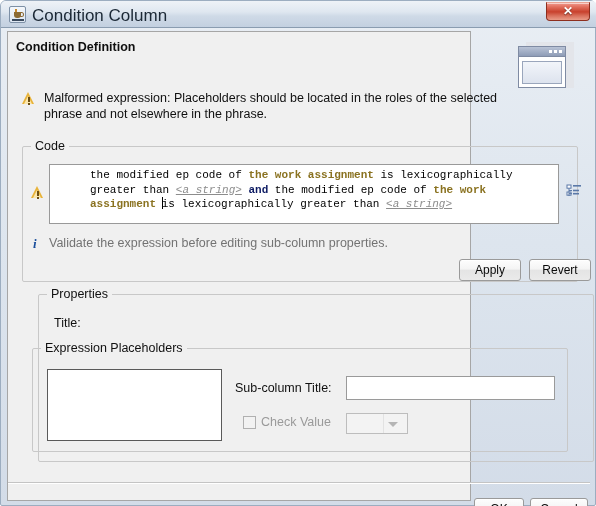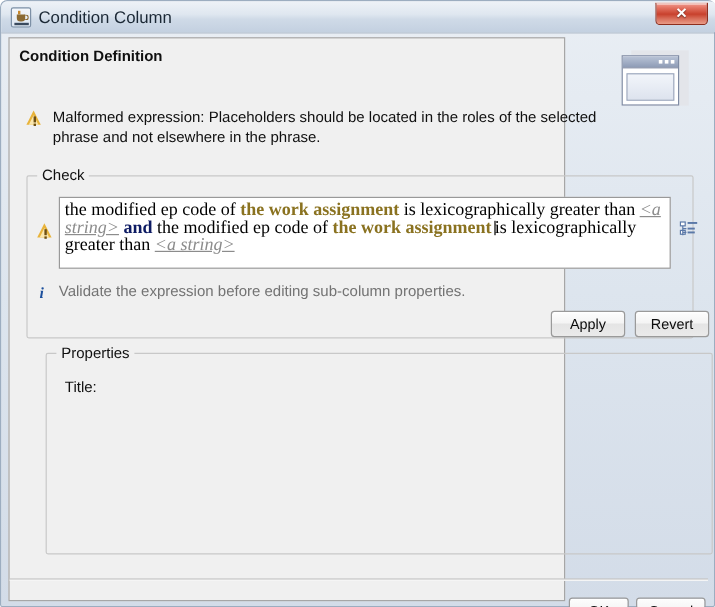--- a/index.html
+++ b/index.html
@@ -70,21 +70,21 @@
   }
   #title-icon .saucer {
     position: absolute;
     left: 2px; top: 12px;
     width: 12px; height: 2px;
     background: #3a4a5e;
   }
   #title-text {
     position: absolute;
     left: 31px; top: 5px;
-    font-size: 14px;
+    font-size: 17px;
     color: #1b2835;
     white-space: nowrap;
   }
   #close-button {
     position: absolute;
     right: 7px; top: 1px;
     width: 44px; height: 19px;
     box-sizing: border-box;
     background: linear-gradient(to bottom, #f09a8e 0%, #e2705f 22%, #c8412d 52%, #d9705c 75%, #e99b87 100%);
     border: 1px solid #8d2e1e;
@@ -247,26 +247,27 @@
     left: 26px; top: 17px;
     width: 510px; height: 60px;
     box-sizing: border-box;
     background: #ffffff;
     border: 1px solid #999999;
     padding: 3px 4px 0 4px;
     overflow: hidden;
     cursor: text;
   }
   #expr-text {
-    font-family: Liberation Serif, serif;
-    font-size: 15px;
+    font-family: Liberation Mono, monospace;
+    font-size: 11px;
     line-height: 14.5px;
     color: #000000;
     white-space: normal;
     word-spacing: 0px;
+    margin-left: 36px;
   }
   #expr-text .kw {
     color: #0d1b63;
     font-weight: bold;
   }
   #expr-text .role {
     color: #8a7220;
     font-weight: bold;
   }
   #expr-text .ph {
@@ -471,21 +472,21 @@
     <div id="warn-row">
       <div class="warn-icon">
         <div class="warn-tri"></div>
         <div class="warn-tri-in"></div>
         <div class="warn-bang"></div>
       </div>
       <div id="warn-text">Malformed expression: Placeholders should be located in the roles of the selected phrase and not elsewhere in the phrase.</div>
     </div>
 
     <div class="group" id="group-test">
-      <div class="legend">Check</div>
+      <div class="legend">Code</div>
 
       <div id="expr-warn">
         <div class="warn-tri"></div>
         <div class="warn-tri-in"></div>
         <div class="warn-bang"></div>
       </div>
 
       <div id="expr-box">
         <div id="expr-text"><span>the modified ep code of </span><span class="role">the work assignment</span><span> is lexicographically greater than </span><span class="ph">&lt;a string&gt;</span><span> </span><span class="kw">and</span><span> the modified ep code of </span><span class="role">the work assignment</span> <span class="caret"></span><span>is lexicographically greater than </span><span class="ph">&lt;a string&gt;</span></div>
       </div>
@@ -508,19 +509,36 @@
 
       <div class="btn" id="btn-apply">Apply</div>
       <div class="btn" id="btn-revert">Revert</div>
     </div>
 
     <div class="group" id="group-props">
       <div class="legend">Properties</div>
       <div id="title-label">Title:</div>
     </div>
 
+    <div class="group" id="group-place">
+      <div class="legend">Expression Placeholders</div>
+
+      <div id="ph-list"></div>
+
+      <div id="subcol-label">Sub-column Title:</div>
+      <input id="subcol-input" type="text" value="" style="">
+
+      <div id="check-row">
+        <div id="check-box"></div>
+        <div id="check-label">Check Value</div>
+        <div id="check-combo">
+          <div class="divider"></div>
+          <div class="arrow"></div>
+        </div>
+      </div>
+    </div>
 
     <div id="footer-sep"></div>
     <div class="btn" id="btn-ok">OK</div>
     <div class="btn" id="btn-cancel">Cancel</div>
 
   </div>
 </div>
 
 </body></html>

